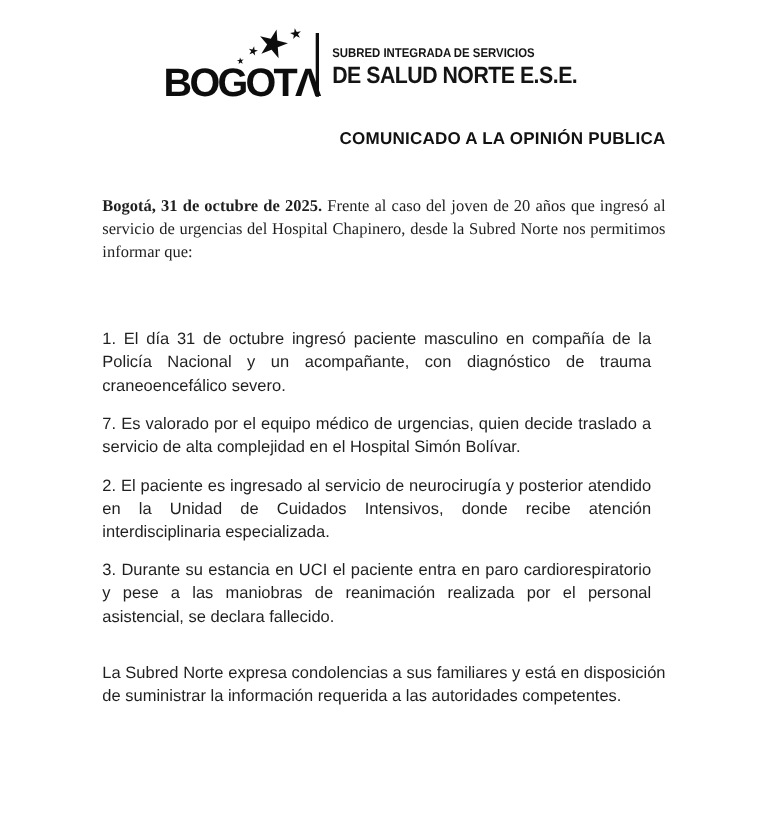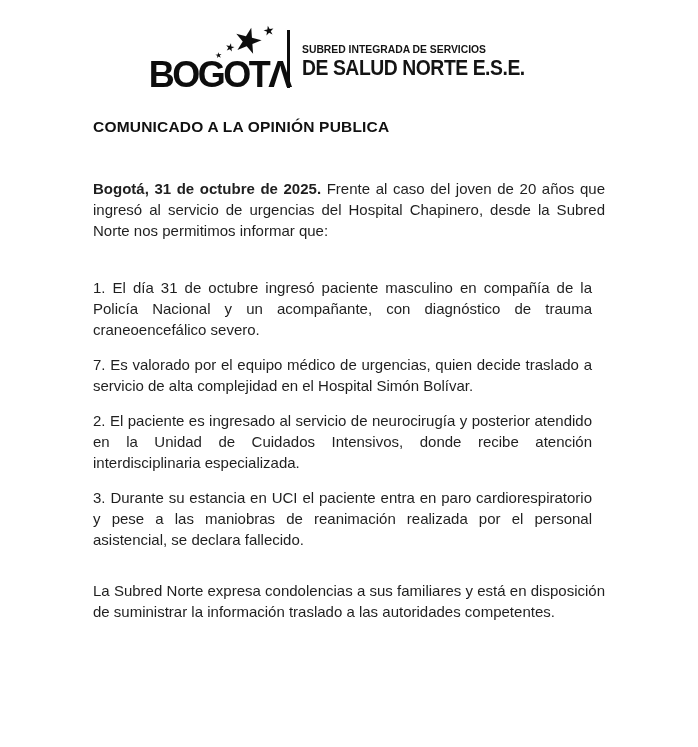--- a/index.html
+++ b/index.html
@@ -72,31 +72,31 @@
 
   
   .content {
     width: 512px;
     margin: 0 auto;
   }
   .doc-title {
     margin: 25px 0 42px 0;
     font-size: 15.5px;
     font-weight: bold;
-    text-align: left;
+    text-align: right;
     letter-spacing: 0.2px;
     color: #111111;
   }
   .content p {
     font-size: 15px;
     line-height: 21px;
     text-align: justify;
     color: #1f1f1f;
   }
-  .intro   { margin: 0 0 36px 0; }
+  .intro   { margin: 0 0 57px 0; font-family: Liberation Serif, serif; }
   .item    { margin: 0 13px 14px 0; }
   .closing { margin: 30px 0 0 0; }
   .lead-bold { font-weight: bold; }
 </style>
 </head>
 <body>
 
 <div class="page">
 
   <header class="logo-row">
@@ -117,16 +117,16 @@
   <main class="content">
     <h1 class="doc-title">COMUNICADO A LA OPINIÓN PUBLICA</h1>
 
     <p class="intro"><span class="lead-bold">Bogotá, 31 de octubre de 2025.</span><span> Frente al caso del joven de 20 años que ingresó al servicio de urgencias del Hospital Chapinero, desde la Subred Norte nos permitimos informar que:</span></p>
 
     <p class="item">1. El día 31 de octubre ingresó paciente masculino en compañía de la Policía Nacional y un acompañante, con diagnóstico de trauma craneoencefálico severo.</p>
     <p class="item">7.  Es valorado por el equipo médico de urgencias, quien decide traslado a servicio de alta complejidad en el Hospital Simón Bolívar.</p>
     <p class="item">2.  El paciente es ingresado al servicio de neurocirugía y posterior atendido en la Unidad de Cuidados Intensivos, donde recibe atención interdisciplinaria especializada.</p>
     <p class="item">3. Durante su estancia en UCI el paciente entra en paro cardiorespiratorio y pese a las maniobras de reanimación realizada por el personal asistencial, se declara fallecido.</p>
 
-    <p class="closing">La Subred Norte expresa condolencias a sus familiares y está en disposición de suministrar la información traslado a las autoridades competentes.</p>
+    <p class="closing">La Subred Norte expresa condolencias a sus familiares y está en disposición de suministrar la información requerida a las autoridades competentes.</p>
   </main>
 
 </div>
 
 </body></html>

